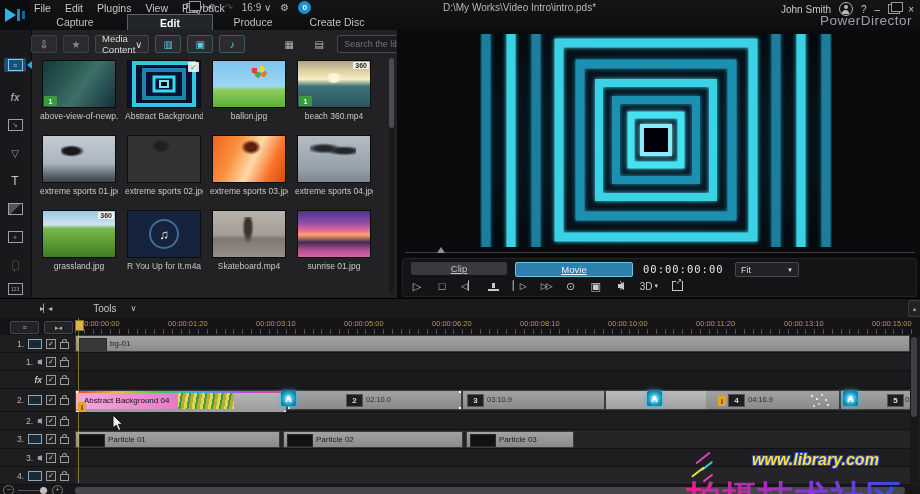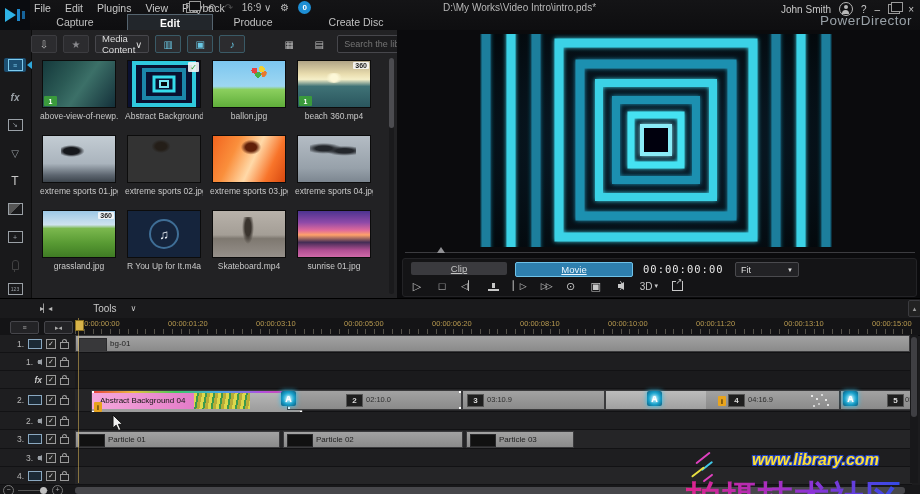--- a/index.html
+++ b/index.html
@@ -23,21 +23,21 @@
   #userarea{right:6px;top:2px;display:flex;align-items:center;gap:8px;font-size:10px;color:#c8c8c8;}
   .avatar{width:12px;height:12px;border:1px solid #b8b8b8;border-radius:50%;position:relative;}
   .avatar::before{content:"";position:absolute;left:3.5px;top:2px;width:4px;height:4px;border-radius:50%;background:#b8b8b8;}
   .avatar::after{content:"";position:absolute;left:2px;top:7px;width:7px;height:4px;border-radius:4px 4px 0 0;background:#b8b8b8;}
   
   .tabs-row{left:0;top:14px;width:600px;height:16px;display:flex;align-items:center;font-size:10.5px;color:#c0c0c0;padding-left:26px;}
   .mode-tab{position:absolute;top:0;height:15px;display:flex;align-items:center;justify-content:center;}
   #tab-capture{left:40px;width:70px;}
   #tab-edit{left:127px;width:84px;border:1px solid #55646f;background:#22262b;color:#fff;font-weight:bold;}
   #tab-produce{left:218px;width:70px;}
-  #tab-disc{left:318px;width:76px;}
+  #tab-disc{left:299px;width:76px;}
   #pd-brand{right:8px;top:13px;font-size:13.5px;color:#9aa2a8;letter-spacing:.5px;}
   
   #library{left:0;top:30px;width:397px;height:268px;background:#222224;border-right:1px solid #0a0a0a;}
   #roomrail{left:0;top:0;width:31px;height:268px;background:#19191b;border-right:1px solid #0c0c0c;}
   .room{position:absolute;left:4px;width:22px;height:14px;display:flex;align-items:center;justify-content:center;
         color:#9aa0a6;font-size:10px;}
   .room .boxic{width:13px;height:10px;border:1px solid #9aa0a6;display:flex;align-items:center;justify-content:center;font-size:7px;color:#9aa0a6;}
   .room-active{background:#1c4f72;border-radius:2px;}
   .room-active .boxic{border-color:#7ecbee;color:#7ecbee;}
   .rail-pointer{left:27px;top:31px;width:0;height:0;border-top:4px solid transparent;border-bottom:4px solid transparent;border-right:5px solid #2fa8dc;}
@@ -504,21 +504,21 @@
   <div class="lane lane-v" style="top:36px;height:18px;">
     <div class="clip" style="left:0;top:0;width:835px;height:17px;">
       <span class="clipthumb"></span>
       <span class="cliplabel">bg-01</span>
     </div>
   </div>
   <div class="lane lane-a" style="top:54px;height:18px;"></div>
   <div class="lane lane-fx" style="top:72px;height:18px;"></div>
 
   <div class="lane lane-v" style="top:90px;height:23px;">
-    <div class="clip selclip" style="left:0;top:1px;width:212px;height:24px;margin-left:16px;">
+    <div class="clip selclip" style="left:0;top:1px;width:212px;height:24px;">
       <span class="rainbow"></span>
       <span class="pinkstrip"></span>
       <span class="hatch"></span>
       <span class="abslabel">Abstract Background 04</span>
       <span class="infoi" style="left:2px;bottom:1px;">i</span>
       <span class="seldots"></span>
     </div>
     <div class="transA" style="left:206px;">A</div>
     <div class="clip" style="left:212px;top:1px;width:175px;height:20px;">
       <span class="numbox" style="left:58px;">2</span>

